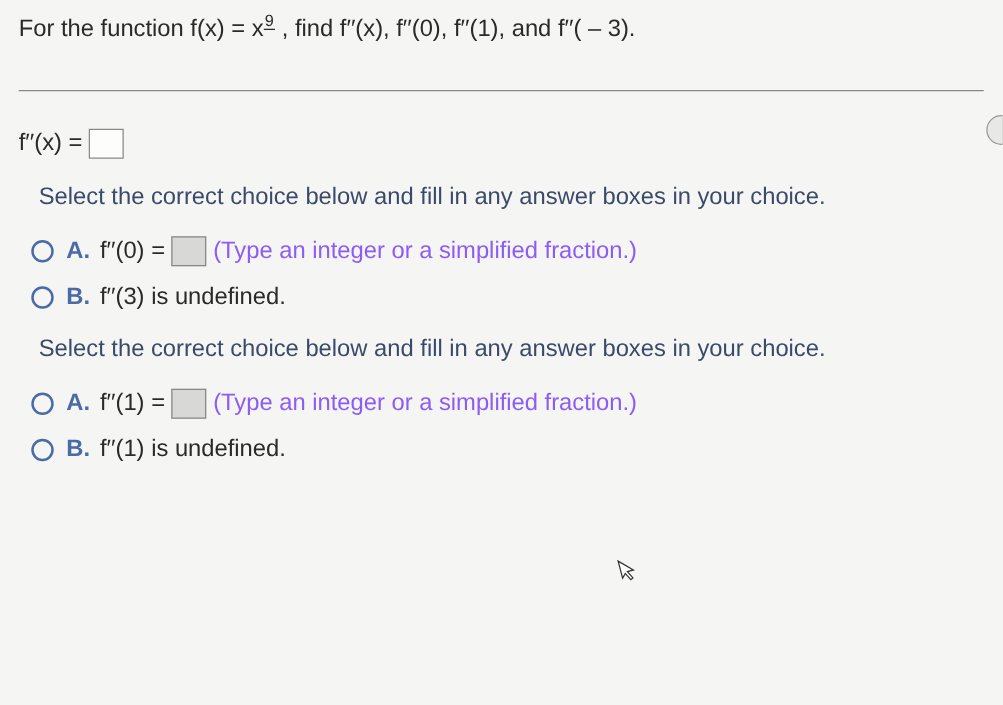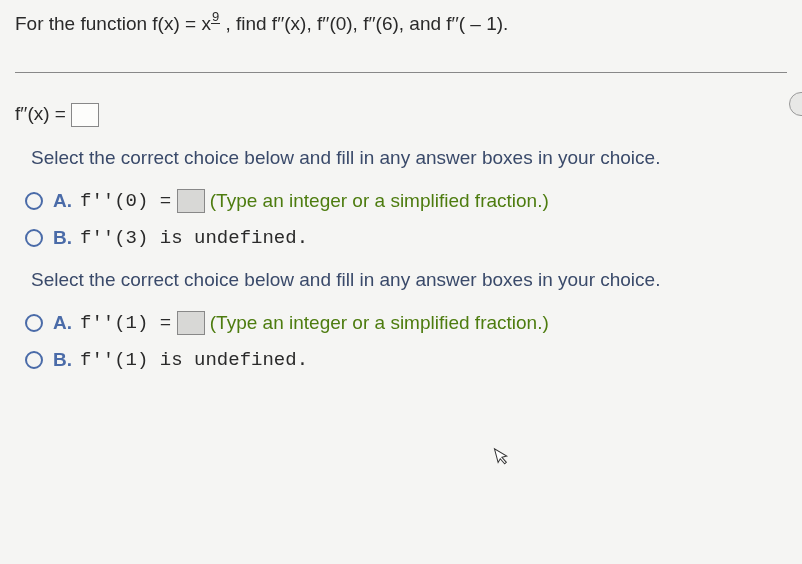--- a/index.html
+++ b/index.html
@@ -61,24 +61,23 @@
       margin-right: 10px;
       flex-shrink: 0;
     }
     .choice-label {
       font-weight: bold;
       color: #4a6ba8;
       margin-right: 8px;
     }
     .choice-text {
       color: #2a2a2a;
-      font-family: Liberation Mono, monospace;
     }
     .hint {
-      color: #4d7c0f;
+      color: #8b5cf6;
       text-align: center;
     }
     .cursor {
       position: absolute;
       top: 445px;
       left: 495px;
       font-size: 18px;
       color: #333;
       transform: rotate(-15deg);
     }
@@ -90,21 +89,21 @@
       height: 24px;
       background: #e8e8e6;
       border: 1px solid #999;
       border-radius: 12px 0 0 12px;
     }
   </style>
 </head>
 <body>
 
 <div class="question-text">
-  <span>For the function f(x) = x</span><span style="position:relative; display:inline-block; vertical-align:top;"><span style="display:block; border-bottom:1px solid #2a2a2a; font-size:13px; line-height:13px; padding:0 1px;">9</span><span style="display:block; height:8px;"></span></span><span> , find f′′(x), f′′(0), f′′(6), and f′′( – 1).</span>
+  <span>For the function f(x) = x</span><span style="position:relative; display:inline-block; vertical-align:top;"><span style="display:block; border-bottom:1px solid #2a2a2a; font-size:13px; line-height:13px; padding:0 1px;">9</span><span style="display:block; height:8px;"></span></span><span> , find f′′(x), f′′(0), f′′(1), and f′′( – 3).</span>
 </div>
 
 <hr class="divider">
 
 <div class="edge-button"></div>
 
 <div class="answer-line">
   <span>f′′(x) =</span>
   <span class="input-box"></span>
 </div>

